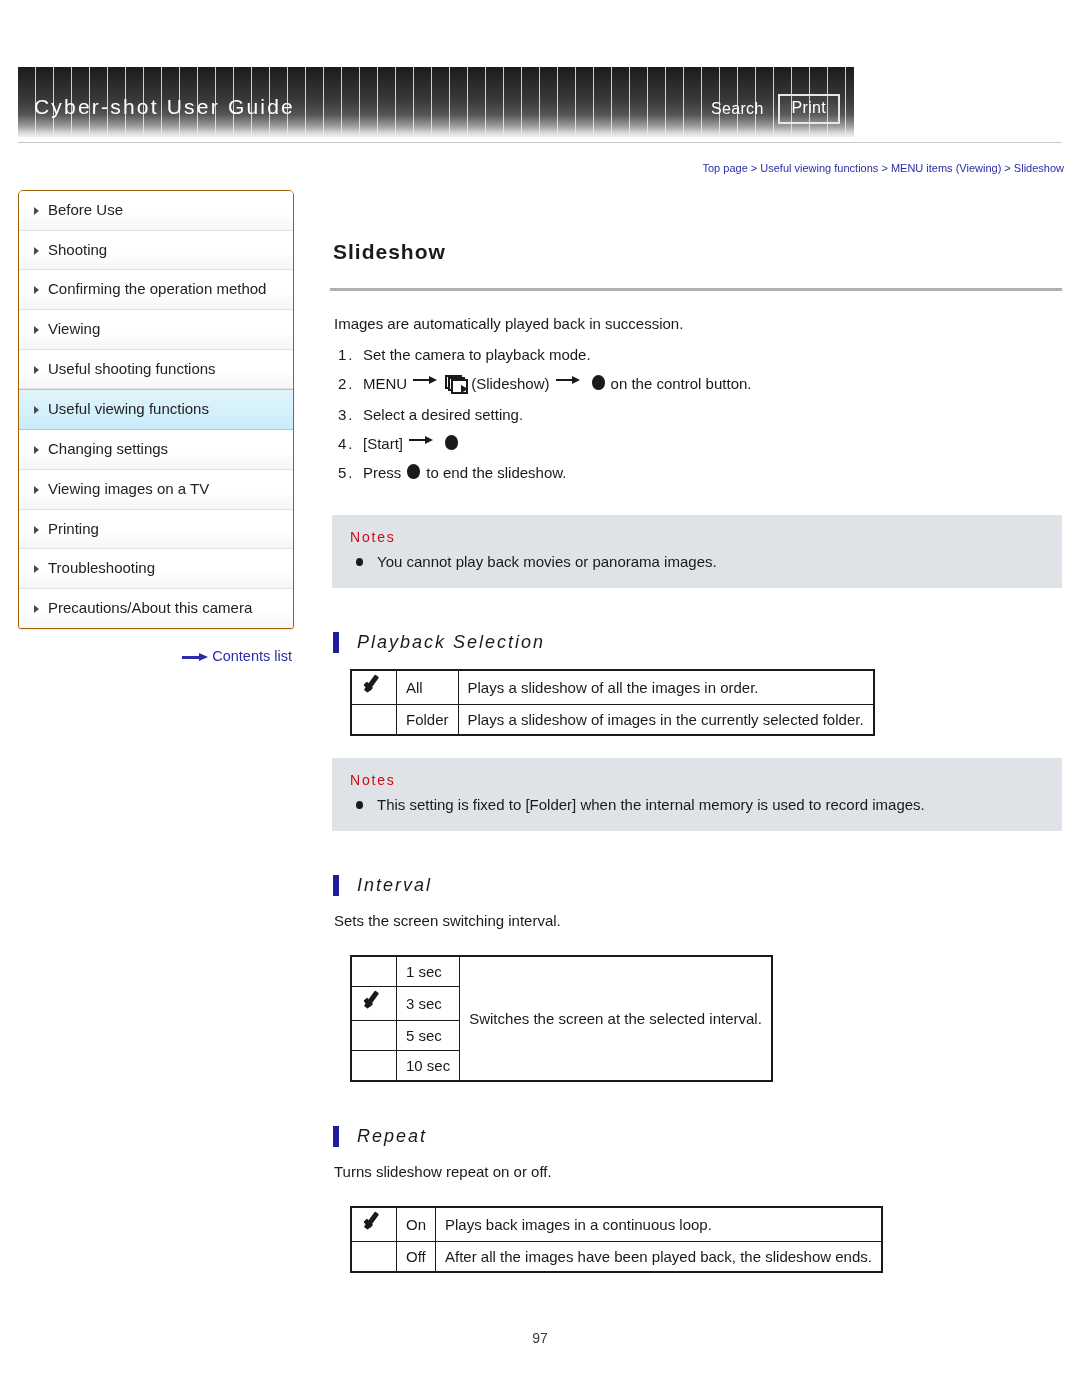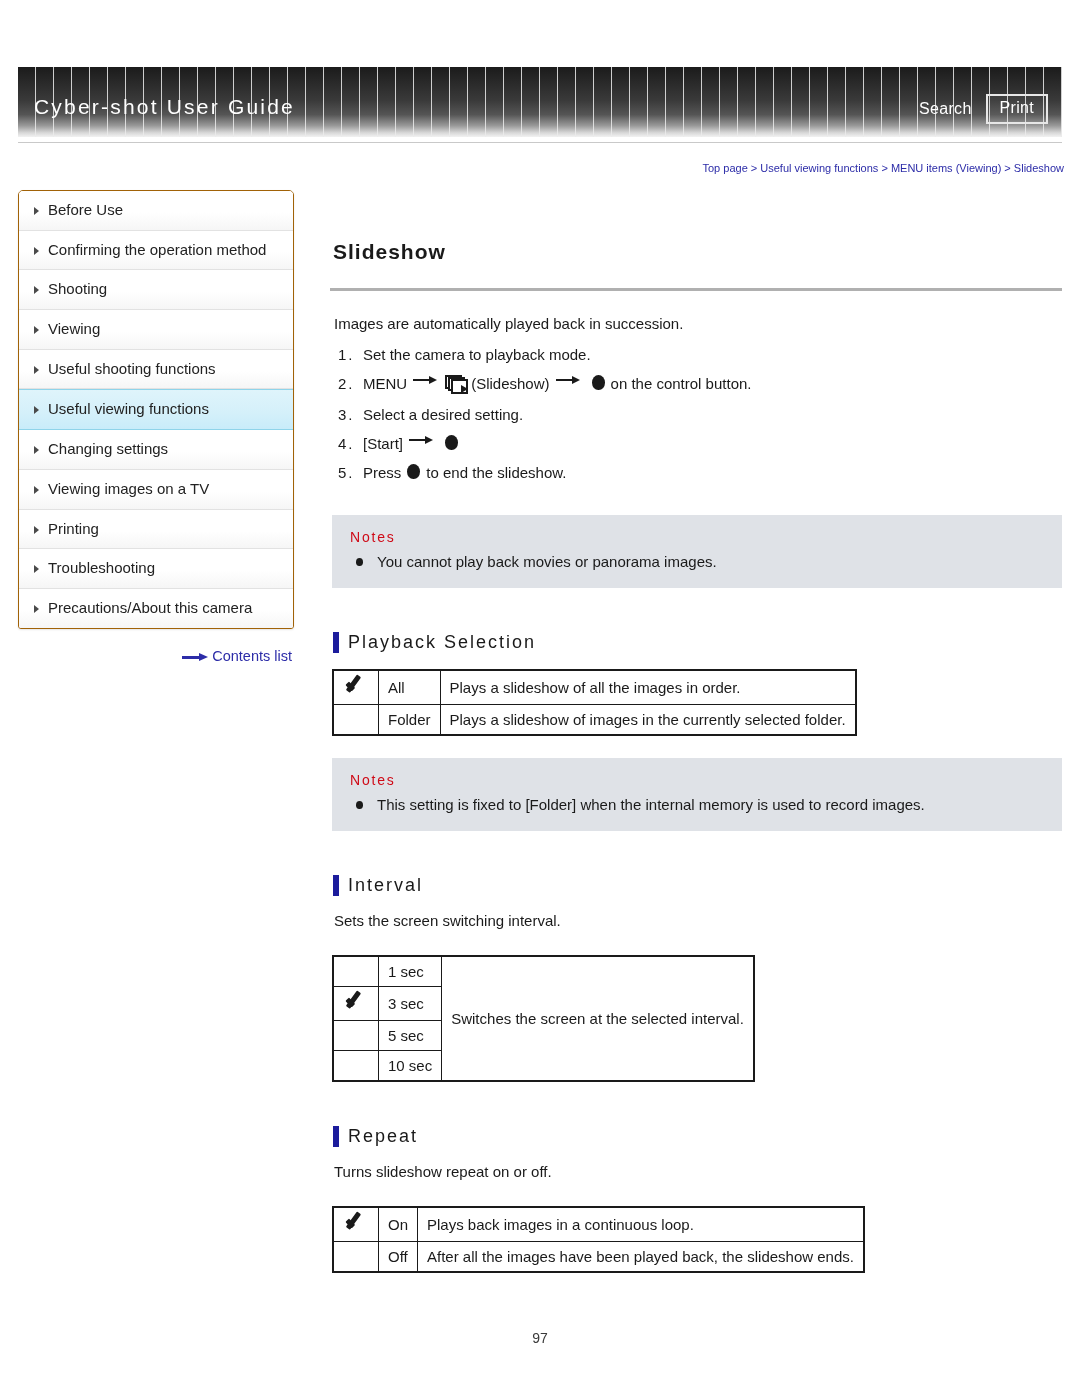--- a/index.html
+++ b/index.html
@@ -15,21 +15,21 @@
     font-family: "Liberation Sans", sans-serif;
     color: #111111;
     overflow: hidden;
   }
 
   
   .header-wrap {
     position: absolute;
     left: 18px;
     top: 67px;
-    width: 1044px;
+    width: 836px;
     height: 70px;
   }
   .header-bar {
     position: absolute;
     inset: 0;
     background:
       repeating-linear-gradient(to right,
         rgba(255,255,255,0) 0px,
         rgba(255,255,255,0) 17px,
         rgba(235,235,235,0.85) 17px,
@@ -295,23 +295,24 @@
     border-radius: 50% 50% 46% 46%;
     position: relative;
     top: -1px;
   }
 
   
   .section { margin-top: 44px; }
   .sec-head {
     display: flex;
     align-items: center;
-    gap: 9px;
+    gap: 18px;
     padding-left: 3px;
     margin-bottom: 16px;
+    font-style: italic;
   }
   .sec-bar {
     flex: none;
     width: 6px;
     height: 21px;
     background: #1c1c9c;
   }
   .sec-title {
     font-size: 18px;
     color: #1a1a1a;
@@ -320,21 +321,21 @@
   .sec-desc {
     font-size: 15px;
     color: #1a1a1a;
     padding-left: 4px;
     margin-bottom: 26px;
   }
 
   
   table.opt {
     border-collapse: collapse;
-    margin-left: 2px;
+    margin-left: 20px;
     border: 2px solid #1a1a1a;
     background: #ffffff;
   }
   table.opt td {
     border: 1px solid #1a1a1a;
     font-size: 15px;
     color: #1a1a1a;
     padding: 6px 9px;
     vertical-align: middle;
   }
@@ -392,25 +393,25 @@
 
 <div class="breadcrumb" id="breadcrumb"><span class="crumb">Top page</span><span class="sep"> &gt; </span><span class="crumb">Useful viewing functions</span><span class="sep"> &gt; </span><span class="crumb">MENU items (Viewing)</span><span class="sep"> &gt; </span><span class="crumb">Slideshow</span></div>
 
 <nav class="sidebar" id="sidebar">
     <div class="nav-item">
       <span class="tri"></span>
       <span>Before Use</span>
     </div>
     <div class="nav-item">
       <span class="tri"></span>
+      <span>Shooting</span>
+    </div>
+    <div class="nav-item">
+      <span class="tri"></span>
       <span>Confirming the operation method</span>
-    </div>
-    <div class="nav-item">
-      <span class="tri"></span>
-      <span>Shooting</span>
     </div>
     <div class="nav-item">
       <span class="tri"></span>
       <span>Viewing</span>
     </div>
     <div class="nav-item">
       <span class="tri"></span>
       <span>Useful shooting functions</span>
     </div>
     <div class="nav-item selected">

